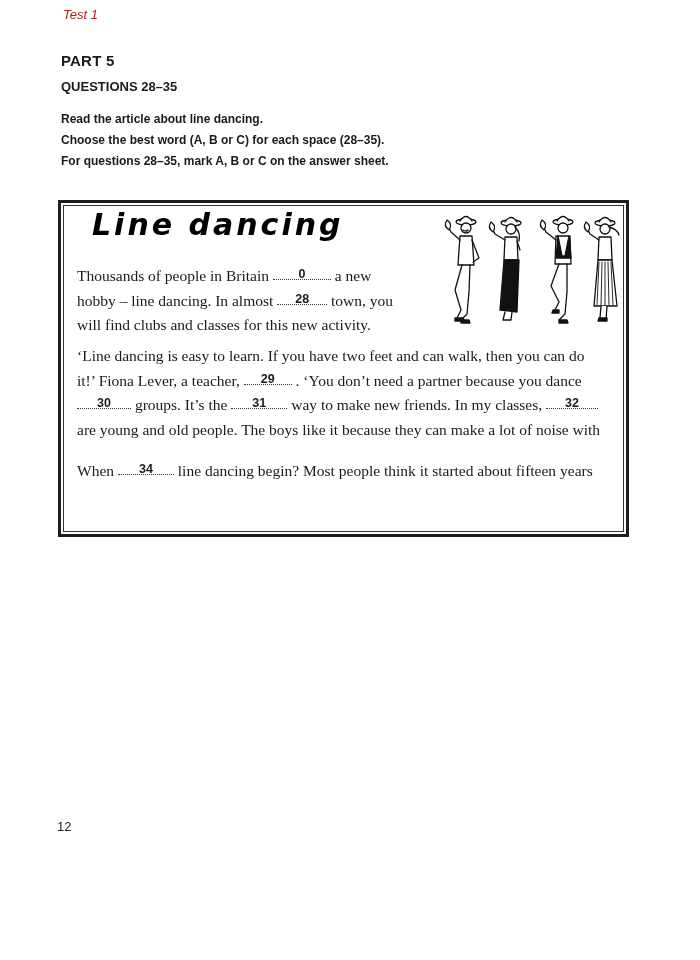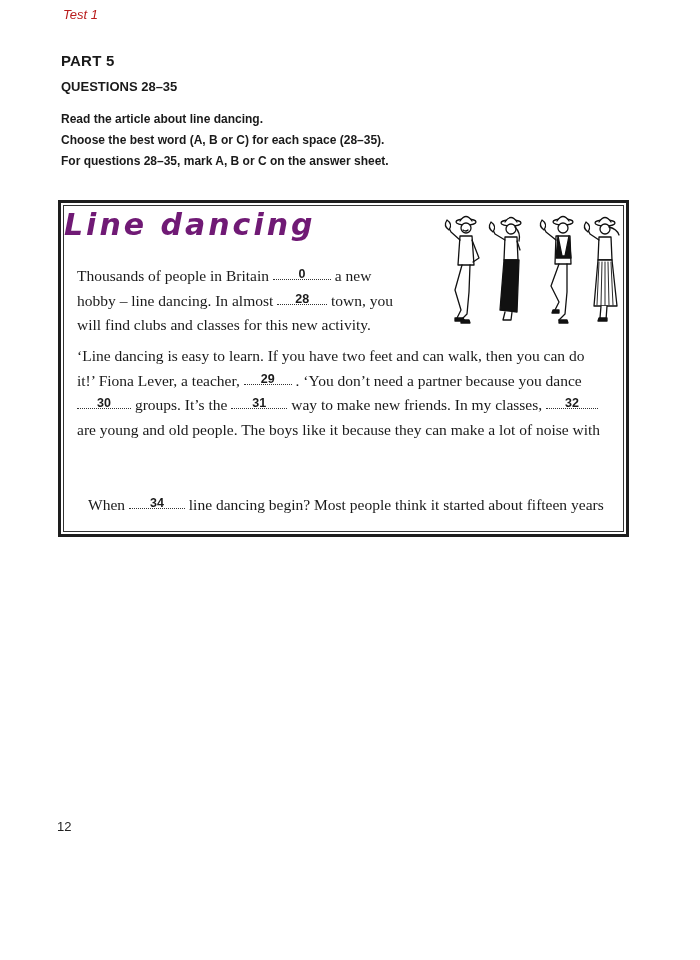--- a/index.html
+++ b/index.html
@@ -27,31 +27,31 @@
 
     .article-box {
       position: absolute; left: 58px; top: 200px; width: 571px; height: 337px;
       border: 3px solid #1e1e1e; box-sizing: border-box;
     }
     .article-inner {
       position: absolute; left: 2px; top: 2px; right: 2px; bottom: 2px;
       border: 1px solid #333;
     }
     .article-title {
-      position: absolute; left: 64px; top: 207px;
+      position: absolute; left: 92px; top: 207px;
       font-family: "DejaVu Sans", sans-serif; font-style: italic; font-weight: bold; font-size: 30px;
-      letter-spacing: 3px; color: #701a75;
+      letter-spacing: 3px; color: #000000;
     }
     .article-text {
       font-family: "Liberation Serif", serif; font-size: 15.5px; color: #1a1a1a;
       position: absolute; white-space: nowrap;
     }
     .para1 { left: 77px; top: 264px; line-height: 24.5px; }
     .para2 { left: 77px; top: 344px; line-height: 24.5px; }
-    .para3 { left: 77px; top: 493px; line-height: 24.5px; margin-left: 11px; }
+    .para3 { left: 77px; top: 459px; line-height: 24.5px; }
 
     .gap {
       display: inline-block; position: relative;
       border-bottom: 1.5px dotted #333;
       text-align: center; height: 15px; vertical-align: baseline;
     }
     .gap-num {
       font-family: "Liberation Sans", sans-serif; font-weight: bold; font-size: 12.5px;
       position: relative; top: -3px;
     }

